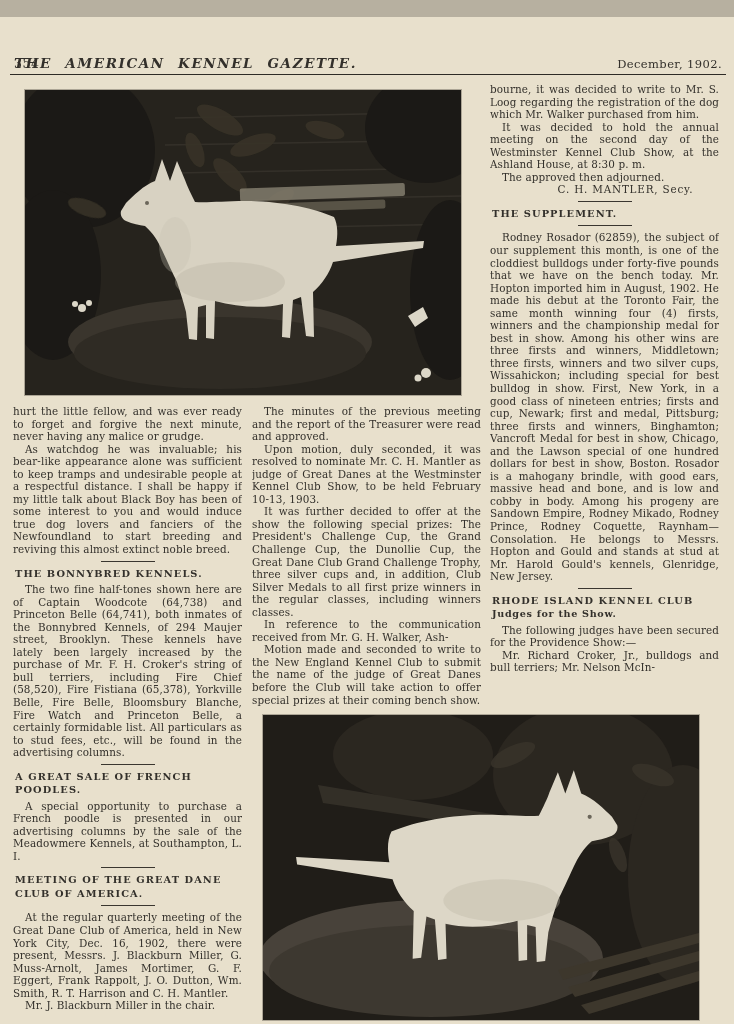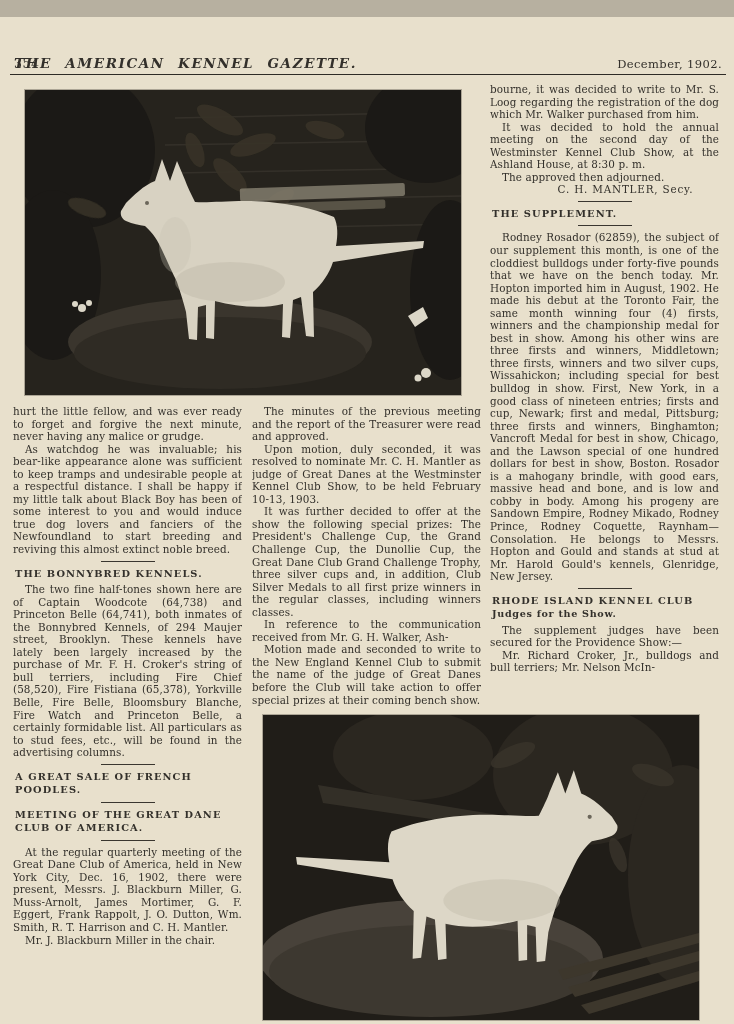--- a/index.html
+++ b/index.html
@@ -148,20 +148,21 @@
   </figure>
 
   <section class="col col-left">
     <p class="body noindent">hurt the little fellow, and was ever ready to forget and forgive the next minute, never having any malice or grudge.</p>
     <p class="body">As watchdog he was invaluable; his bear-like appearance alone was sufficient to keep tramps and undesirable people at a respectful distance. I shall be happy if my little talk about Black Boy has been of some interest to you and would induce true dog lovers and fanciers of the Newfoundland to start breeding and reviving this almost extinct noble breed.</p>
     <div class="divider"></div>
     <h3 class="heading">THE BONNYBRED KENNELS.</h3>
     <p class="body">The two fine half-tones shown here are of Captain Woodcote (64,738) and Princeton Belle (64,741), both inmates of the Bonnybred Kennels, of 294 Maujer street, Brooklyn. These kennels have lately been largely increased by the purchase of Mr. F. H. Croker's string of bull terriers, including Fire Chief (58,520), Fire Fistiana (65,378), Yorkville Belle, Fire Belle, Bloomsbury Blanche, Fire Watch and Princeton Belle, a certainly formidable list. All particulars as to stud fees, etc., will be found in the advertising columns.</p>
     <div class="divider"></div>
     <h3 class="heading">A GREAT SALE OF FRENCH POODLES.</h3>
+    <p class="body">A special opportunity to purchase a French poodle is presented in our advertising columns by the sale of the Meadowmere Kennels, at Southampton, L. I.</p>
     <div class="divider"></div>
     <h3 class="heading">MEETING OF THE GREAT DANE CLUB OF AMERICA.</h3>
     <div class="divider"></div>
     <p class="body">At the regular quarterly meeting of the Great Dane Club of America, held in New York City, Dec. 16, 1902, there were present, Messrs. J. Blackburn Miller, G. Muss-Arnolt, James Mortimer, G. F. Eggert, Frank Rappolt, J. O. Dutton, Wm. Smith, R. T. Harrison and C. H. Mantler.</p>
     <p class="body">Mr. J. Blackburn Miller in the chair.</p>
   </section>
 
   <section class="col col-center">
     <p class="body">The minutes of the previous meeting and the report of the Treasurer were read and approved.</p>
     <p class="body">Upon motion, duly seconded, it was resolved to nominate Mr. C. H. Mantler as judge of Great Danes at the Westminster Kennel Club Show, to be held February 10-13, 1903.</p>
@@ -177,17 +178,17 @@
     <p class="body noindent signature">C. H. MANTLER, Secy.</p>
     <div class="divider"></div>
     <h3 class="heading">THE SUPPLEMENT.</h3>
     <div class="divider"></div>
     <p class="body">Rodney Rosador (62859), the subject of our supplement this month, is one of the cloddiest bulldogs under forty-five pounds that we have on the bench today. Mr. Hopton imported him in August, 1902. He made his debut at the Toronto Fair, the same month winning four (4) firsts, winners and the championship medal for best in show. Among his other wins are three firsts and winners, Middletown; three firsts, winners and two silver cups, Wissahickon; including special for best bulldog in show. First, New York, in a good class of nineteen entries; firsts and cup, Newark; first and medal, Pittsburg; three firsts and winners, Binghamton; Vancroft Medal for best in show, Chicago, and the Lawson special of one hundred dollars for best in show, Boston. Rosador is a mahogany brindle, with good ears, massive head and bone, and is low and cobby in body. Among his progeny are Sandown Empire, Rodney Mikado, Rodney Prince, Rodney Coquette, Raynham—Consolation. He belongs to Messrs. Hopton and Gould and stands at stud at Mr. Harold Gould's kennels, Glenridge, New Jersey.</p>
     <div class="divider"></div>
     <h3 class="heading">
       <span>RHODE ISLAND KENNEL CLUB</span>
       <span class="subheading">Judges for the Show.</span>
     </h3>
-    <p class="body">The supplement judges have been secured for the Providence Show:—</p>
+    <p class="body">The following judges have been secured for the Providence Show:—</p>
     <p class="body">Mr. Richard Croker, Jr., bulldogs and bull terriers; Mr. Nelson McIn-</p>
   </section>
 
 </div>
 
 </body></html>

